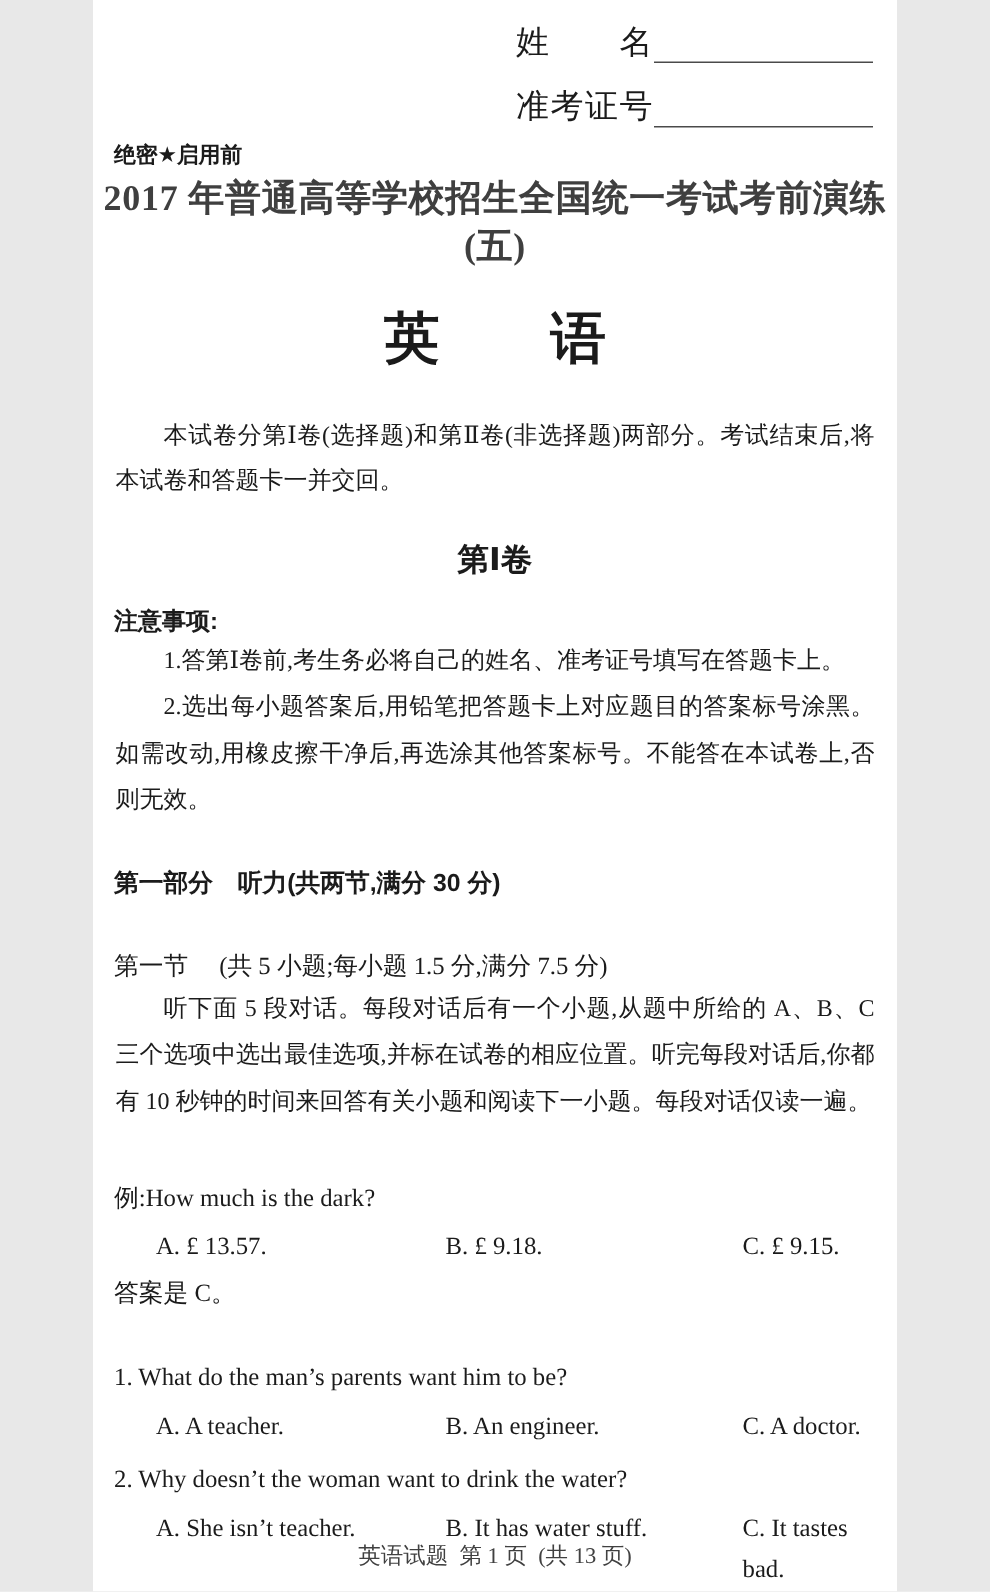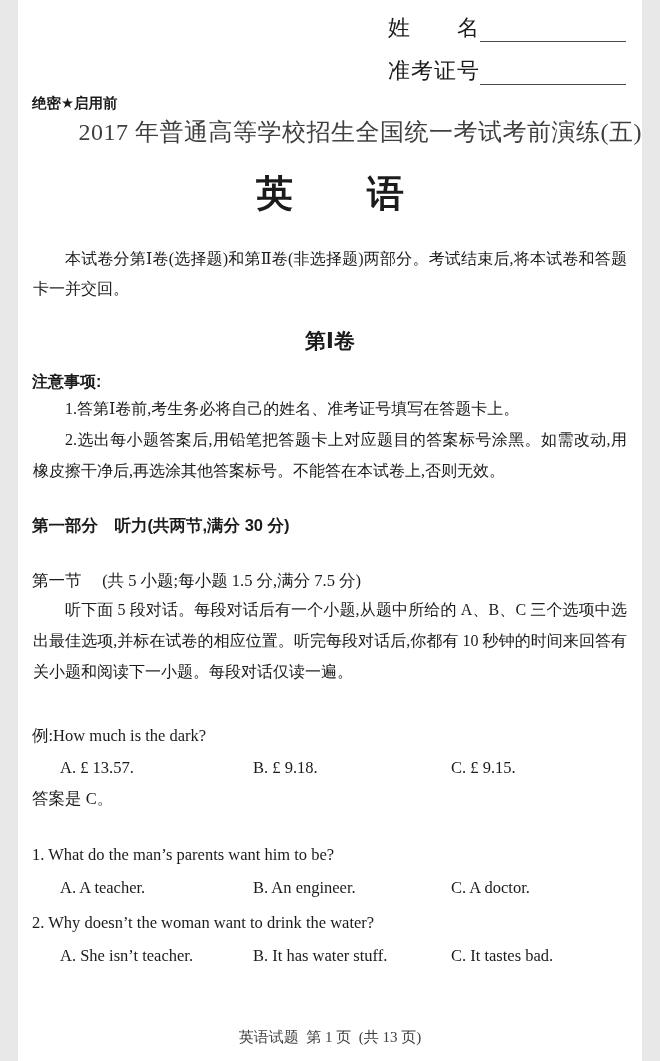--- a/index.html
+++ b/index.html
@@ -1,19 +1,19 @@
 <!DOCTYPE html>
 <html><head>
 <meta charset="utf-8">
 <style>
   * { margin: 0; padding: 0; box-sizing: border-box; }
   html, body { background: #e8e8e8; }
   .page {
     position: relative;
-    width: 624px;
+    width: 536px;
     height: 1061px;
     margin: 0 auto;
     background: #ffffff;
     color: #1b1b1b;
     font-family: "Liberation Serif", "DejaVu Serif", serif;
     overflow: hidden;
   }
   
   .header-fields {
     padding: 14px 16px 0 0;
@@ -37,25 +37,25 @@
   }
   
   .secret {
     margin: 9px 0 0 14px;
     font-family: "Liberation Sans", "DejaVu Sans", sans-serif;
     font-weight: bold;
     font-size: 14.5px;
   }
   .exam-title {
     margin-top: 3px;
-    text-align: right;
+    text-align: center;
     font-size: 24px;
     letter-spacing: 0.5px;
     color: #3f3f3f;
-    font-weight: normal;
+    font-weight: bold;
   }
   .subject-title {
     margin-top: 21px;
     text-align: center;
     font-size: 37px;
     font-weight: bold;
     font-family: "Liberation Sans", "DejaVu Sans", sans-serif;
     white-space: pre;
   }
   

